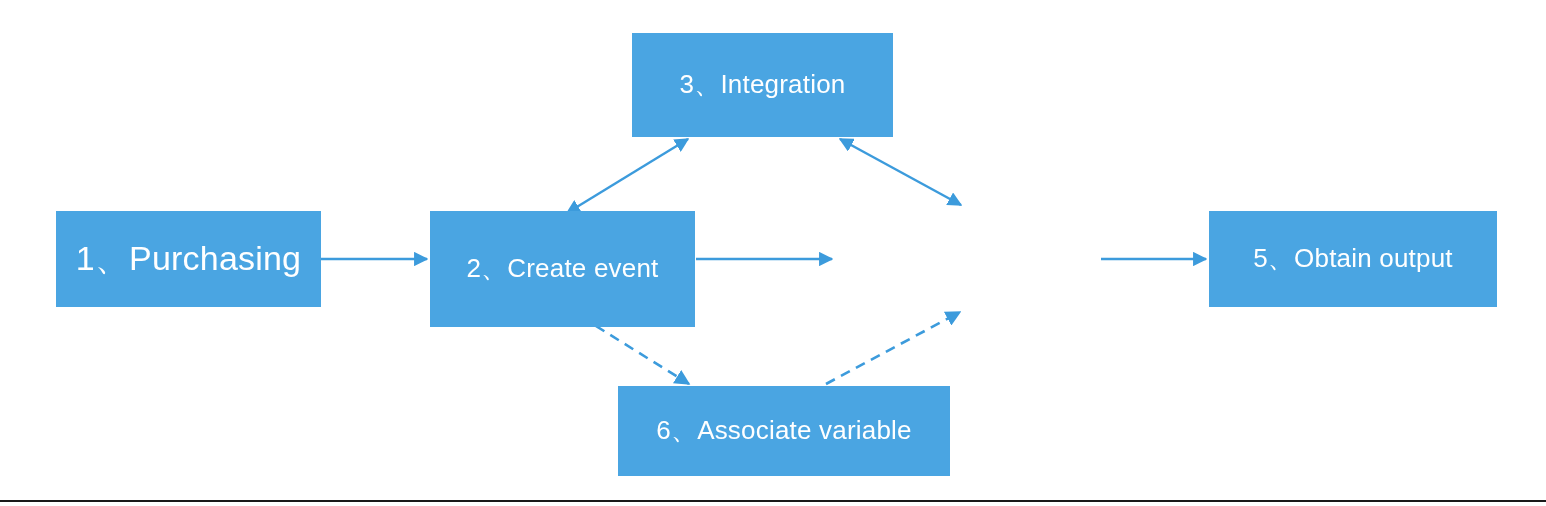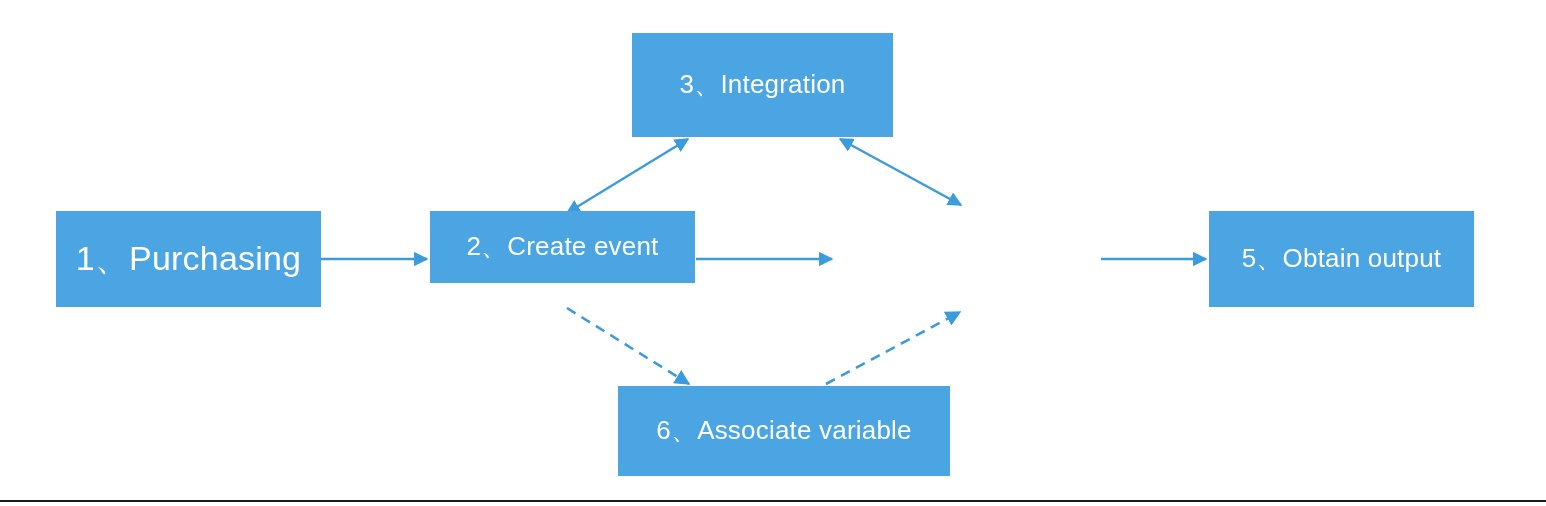--- a/index.html
+++ b/index.html
@@ -45,24 +45,24 @@
     line-height: 1.22;
     letter-spacing: 0.2px;
     user-select: none;
   }
   .node .label {
     display: block;
     padding: 0 6px;
     white-space: pre-line;
   }
   .n1 { left: 56px;   top: 211px; width: 265px; height: 96px;  font-size: 34px; }
-  .n2 { left: 430px;  top: 211px; width: 265px; height: 72px;  font-size: 26px; }
+  .n2 { left: 430px;  top: 211px; width: 265px; height: 116px;  font-size: 26px; }
   .n3 { left: 632px;  top: 33px;  width: 261px; height: 104px; font-size: 26px; }
   .n4 { left: 835px;  top: 207px; width: 265px; height: 103px; font-size: 26px; }
-  .n5 { left: 1209px; top: 211px; width: 265px; height: 96px;  font-size: 26px; }
+  .n5 { left: 1209px; top: 211px; width: 288px; height: 96px;  font-size: 26px; }
   .n6 { left: 618px;  top: 386px; width: 332px; height: 90px;  font-size: 26px; }
 </style>
 </head>
 <body>
 
 <div id="canvas">
 
   <svg class="connectors" viewBox="0 0 1546 506" xmlns="http://www.w3.org/2000/svg">
     <defs>
       <marker id="arrowEnd" viewBox="0 0 10 10" refX="9" refY="5" markerWidth="6" markerHeight="6" orient="auto-start-reverse">

